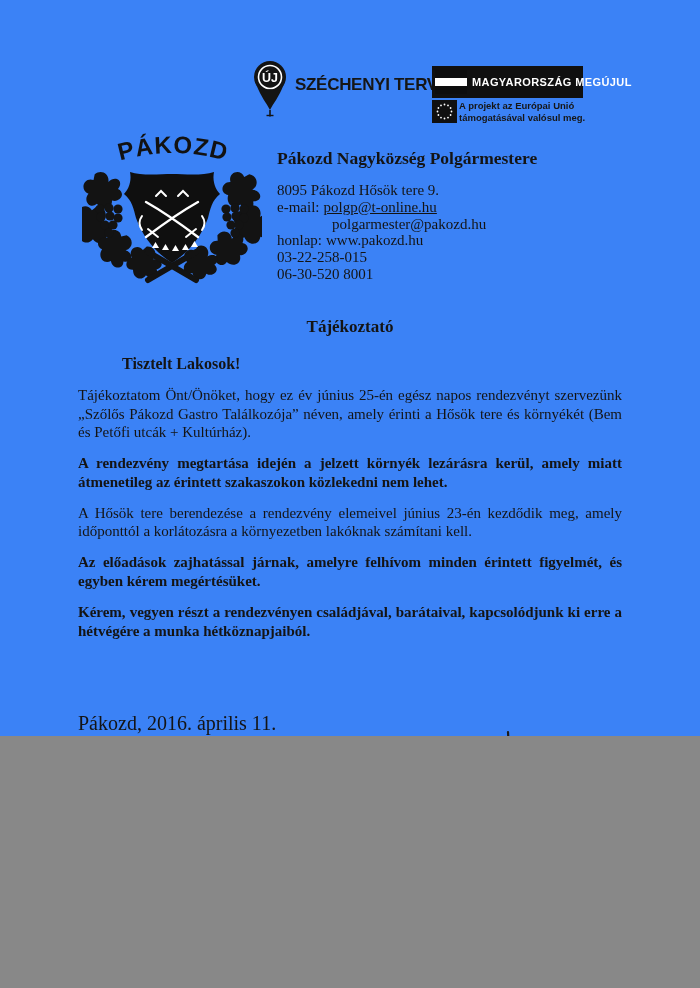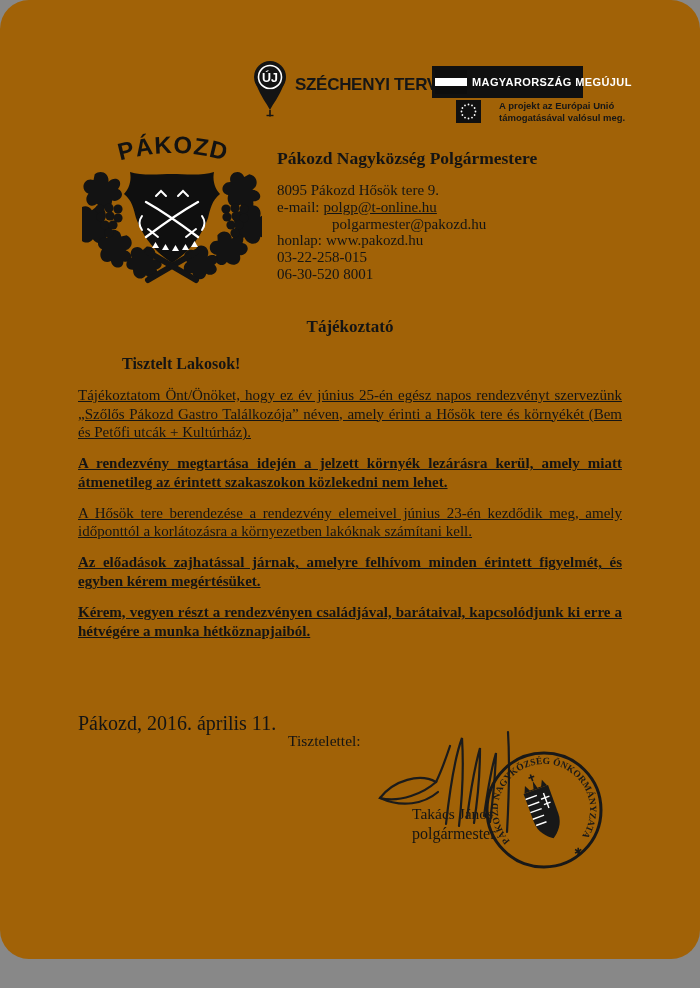--- a/index.html
+++ b/index.html
@@ -1,54 +1,54 @@
 <!DOCTYPE html>
 <html><head>
 <meta charset="utf-8">
 <style>
   * { margin:0; padding:0; box-sizing:border-box; }
   html,body { background:#888; }
   .page {
-    position:relative; width:700px; height:959px; margin:0 auto;
-    background:#a16207; overflow:hidden;
-    font-family:"Liberation Serif", serif; color:#141414;border-radius:29px;
+    position:relative; width:700px; height:736px; margin:0 auto;
+    background:#3b82f6; overflow:hidden;
+    font-family:"Liberation Serif", serif; color:#141414;
   }
   
   .szechenyi { position:absolute; left:252px; top:60px; display:flex; align-items:flex-start; }
   .szechenyi .label {
     font-family:"Liberation Sans", sans-serif; font-weight:bold; font-size:17px;
     letter-spacing:-0.3px; color:#161616; margin:15px 0 0 7px; white-space:nowrap;
   }
   .megujul { position:absolute; left:432px; top:66px; width:151px; height:32px; background:#101010; }
   .megujul .flag { position:absolute; left:3px; top:4px; width:32px; height:24px;
     background:linear-gradient(#0d0d0d 0 33%, #ffffff 33% 66%, #0d0d0d 66% 100%); }
   .megujul .banner-label {
     position:absolute; left:40px; right:0; top:0; height:32px; line-height:32px; text-align:center;
     font-family:"Liberation Sans", sans-serif; font-weight:bold; font-size:11px;
     letter-spacing:0.4px; color:#ffffff; white-space:nowrap;
   }
-  .eu-note { position:absolute; left:432px; top:100px; display:flex; gap:18px; align-items:flex-start;margin-left:24px; }
+  .eu-note { position:absolute; left:432px; top:100px; display:flex; gap:2px; align-items:flex-start; }
   .eu-note .eu-text {
     font-family:"Liberation Sans", sans-serif; font-weight:bold; font-size:9.5px;
     line-height:12px; color:#161616; white-space:nowrap;
   }
   
   .coa { position:absolute; left:82px; top:132px; }
   .contact { position:absolute; left:277px; top:148px; width:340px; }
   .contact .office { font-weight:bold; font-size:17.5px; line-height:20px; margin-bottom:14px; white-space:nowrap; }
   .contact .line { font-size:15px; line-height:16.8px; white-space:nowrap; }
   .contact .indent { padding-left:55px; }
   .contact .u { text-decoration:underline; }
   .contact .lbl { margin-right:4px; }
   
   .doc-title { position:absolute; left:78px; top:317px; width:544px; text-align:center;
     font-weight:bold; font-size:17px; }
   .salutation { position:absolute; left:122px; top:355px; font-weight:bold; font-size:16px; }
   .body-text { position:absolute; left:78px; top:386px; width:544px; }
-  .body-text p { font-size:15px; line-height:18.6px; text-align:justify; margin:0 0 12.4px 0;text-decoration:underline; }
+  .body-text p { font-size:15px; line-height:18.6px; text-align:justify; margin:0 0 12.4px 0; }
   .body-text p.b { font-weight:bold; }
   .dateline { position:absolute; left:78px; top:712px; font-size:20px; }
   .closing { position:absolute; left:288px; top:732px; font-size:15.5px; }
   .signer { position:absolute; left:412px; top:804px; z-index:1; }
   .signer .name { font-size:15.5px; line-height:20px; }
   .signer .role { font-size:16px; line-height:20px;text-align:right; }
   .signature-svg { position:absolute; left:372px; top:726px; z-index:2; }
   .stamp-svg { position:absolute; left:482px; top:748px; z-index:3; }
 </style>
 </head>

